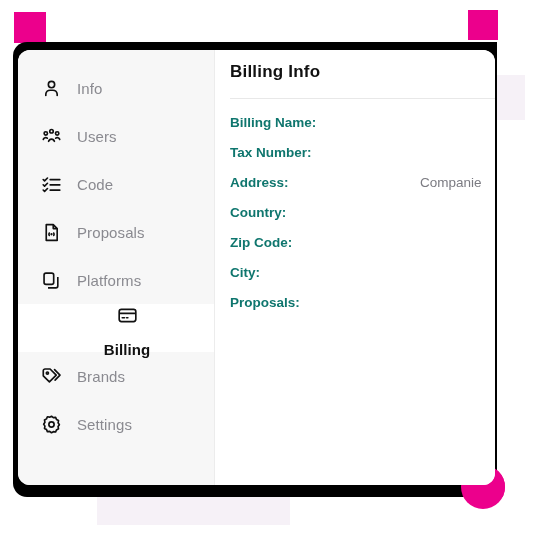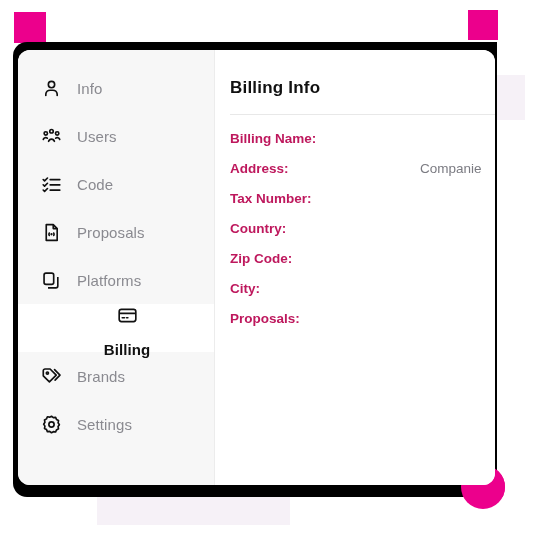--- a/index.html
+++ b/index.html
@@ -66,29 +66,29 @@
     width:22px; height:22px;
     display:flex; align-items:center; justify-content:center;
     flex:0 0 22px; color:#111111;
   }
   .nav-item .ico svg { width:21px; height:21px; display:block; }
   .nav-label { font-size:15px; color:#8a8a90; letter-spacing:.1px; white-space:nowrap; }
   .nav-item.active { background:#ffffff;flex-direction:column; }
   .nav-item.active .nav-label { color:#111111; font-weight:bold; }
 
   
-  #content { flex:1; background:#ffffff; padding:28px 0 0 15px; position:relative; }
+  #content { flex:1; background:#ffffff; padding:12px 0 0 15px; position:relative; }
   #panel-title { font-size:17px; font-weight:bold; color:#111111; letter-spacing:.2px; }
   #divider { height:1px; background:#e8e8e8; margin:16px 0 0 0; width:100%; }
   #fields { margin-top:16px; }
   .field-row {
     display:flex; align-items:baseline;
     height:30px; white-space:nowrap;
   }
-  .field-label { font-size:13.5px; font-weight:bold; color:#be185d; flex:0 0 190px; }
+  .field-label { font-size:13.5px; font-weight:bold; color:#0f766e; flex:0 0 190px; }
   .field-value { font-size:13.5px; color:#7b7b82; }
 </style>
 </head>
 <body>
 
 <div id="stage">
 
   <div id="lav-right" class="deco"></div>
   <div id="lav-bottom" class="deco"></div>
   <div id="sq-tl" class="deco"></div>
@@ -200,28 +200,28 @@
     <section id="content">
       <h1 id="panel-title">Billing Info</h1>
       <div id="divider"></div>
 
       <div id="fields">
         <div class="field-row">
           <span class="field-label">Billing Name:</span>
           <span class="field-value"></span>
         </div>
         <div class="field-row">
+          <span class="field-label">Tax Number:</span>
+          <span class="field-value"></span>
+        </div>
+        <div class="field-row">
           <span class="field-label">Address:</span>
           <span class="field-value">Companie</span>
         </div>
         <div class="field-row">
-          <span class="field-label">Tax Number:</span>
-          <span class="field-value"></span>
-        </div>
-        <div class="field-row">
           <span class="field-label">Country:</span>
           <span class="field-value"></span>
         </div>
         <div class="field-row">
           <span class="field-label">Zip Code:</span>
           <span class="field-value"></span>
         </div>
         <div class="field-row">
           <span class="field-label">City:</span>
           <span class="field-value"></span>

